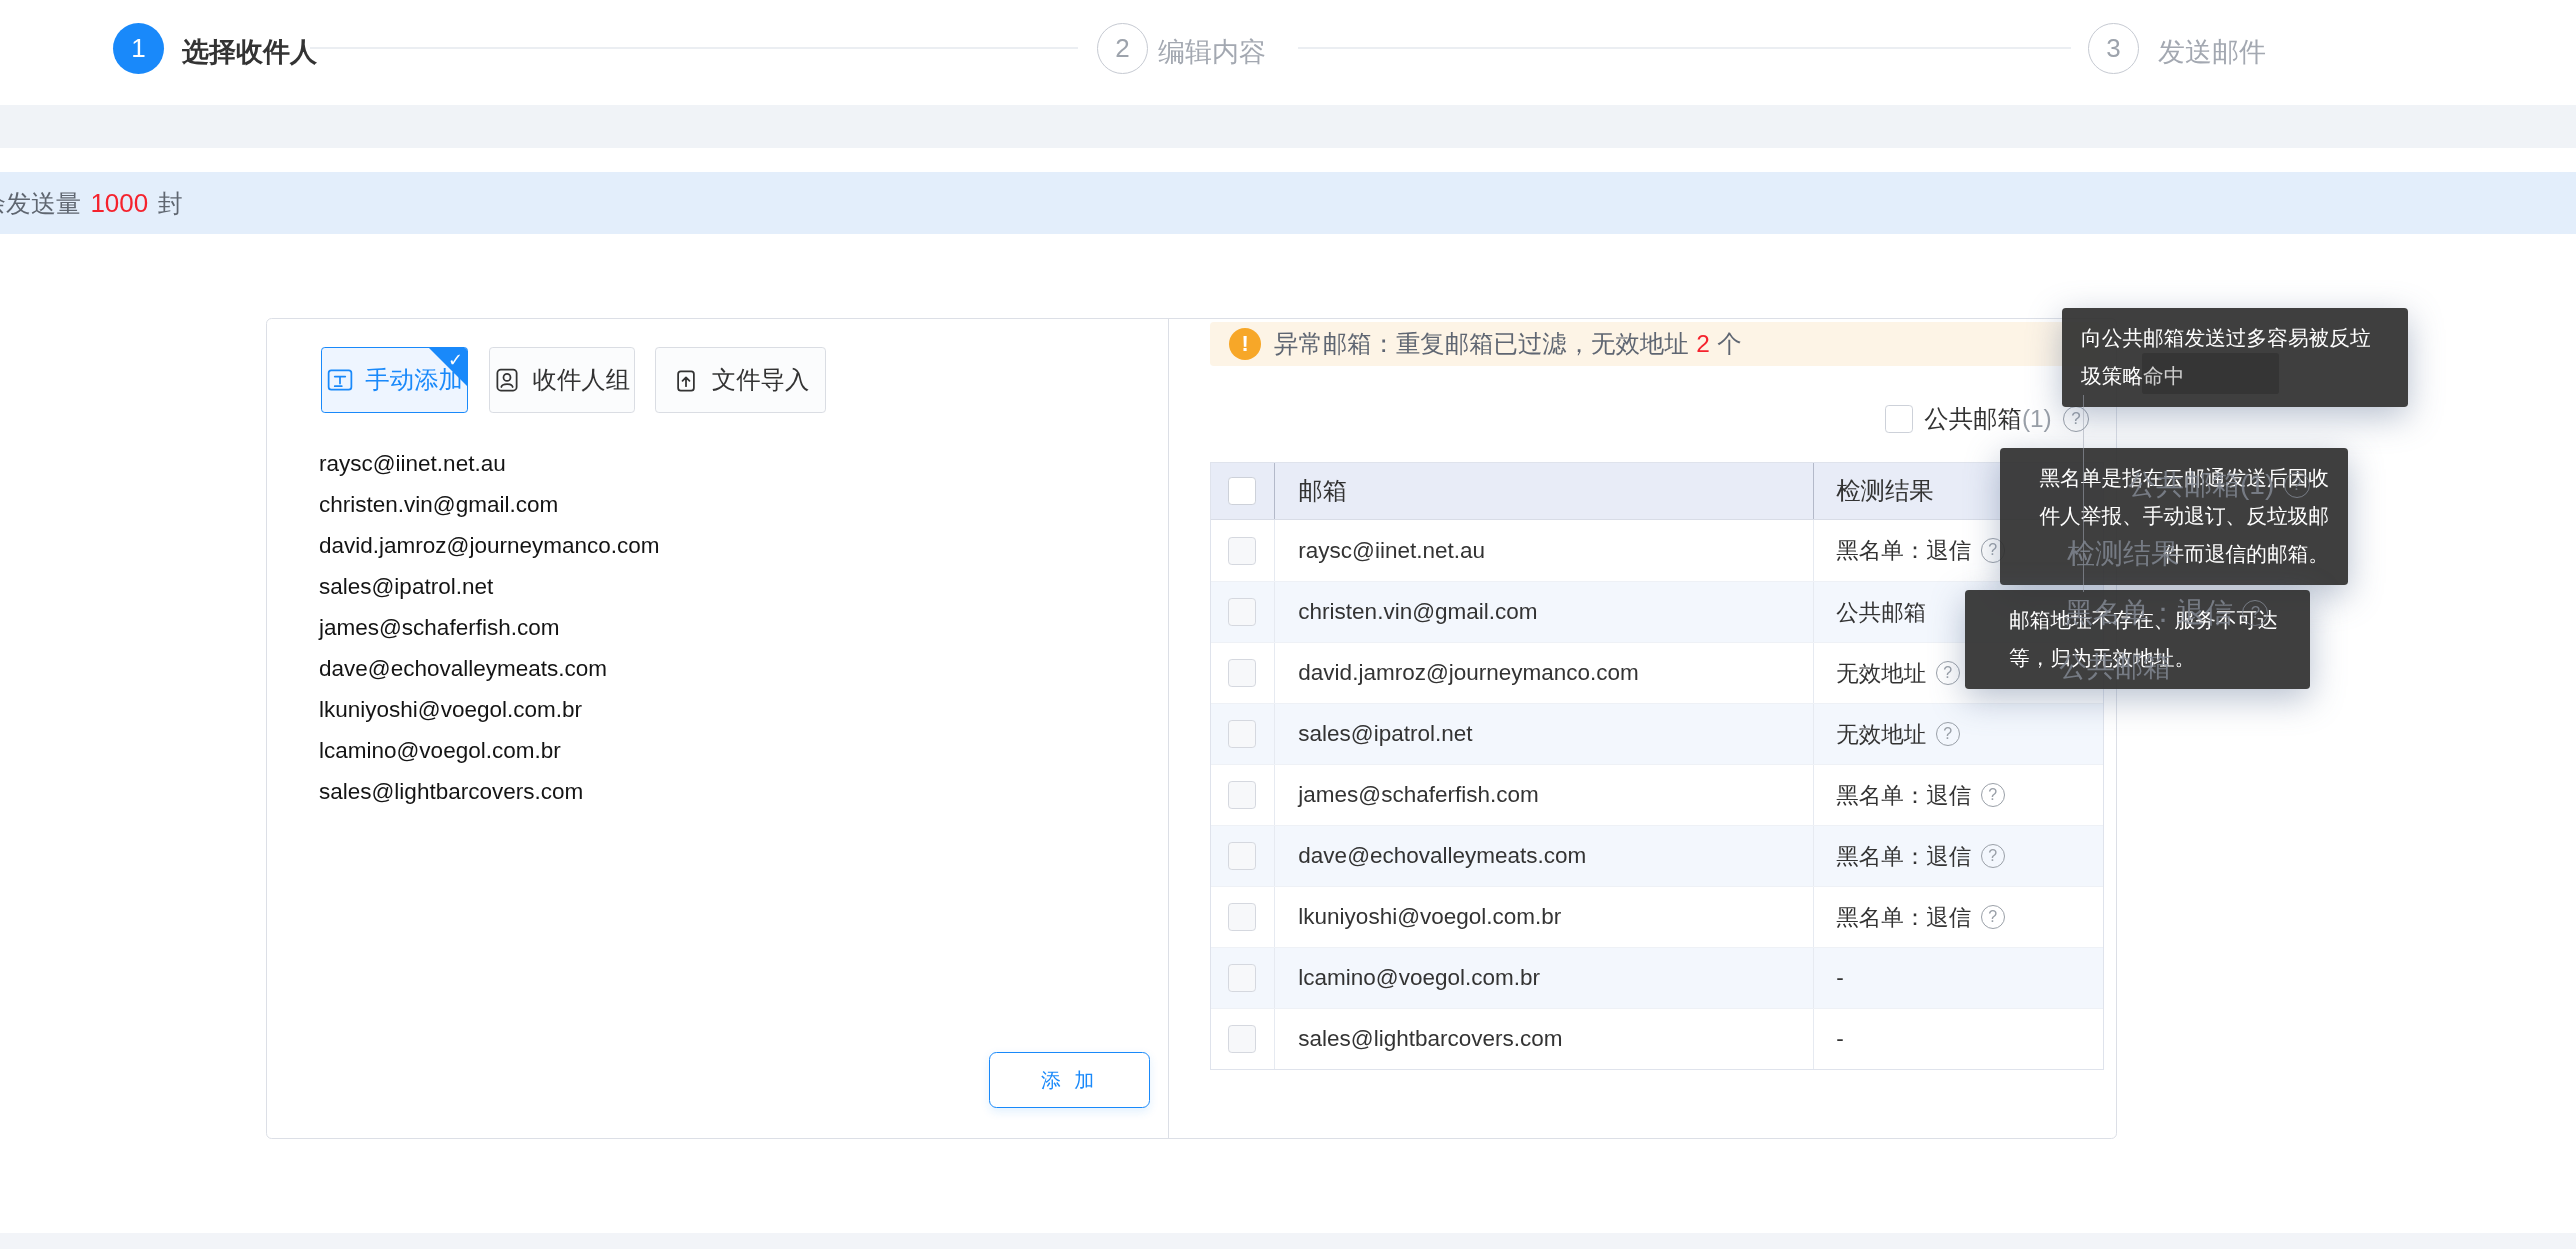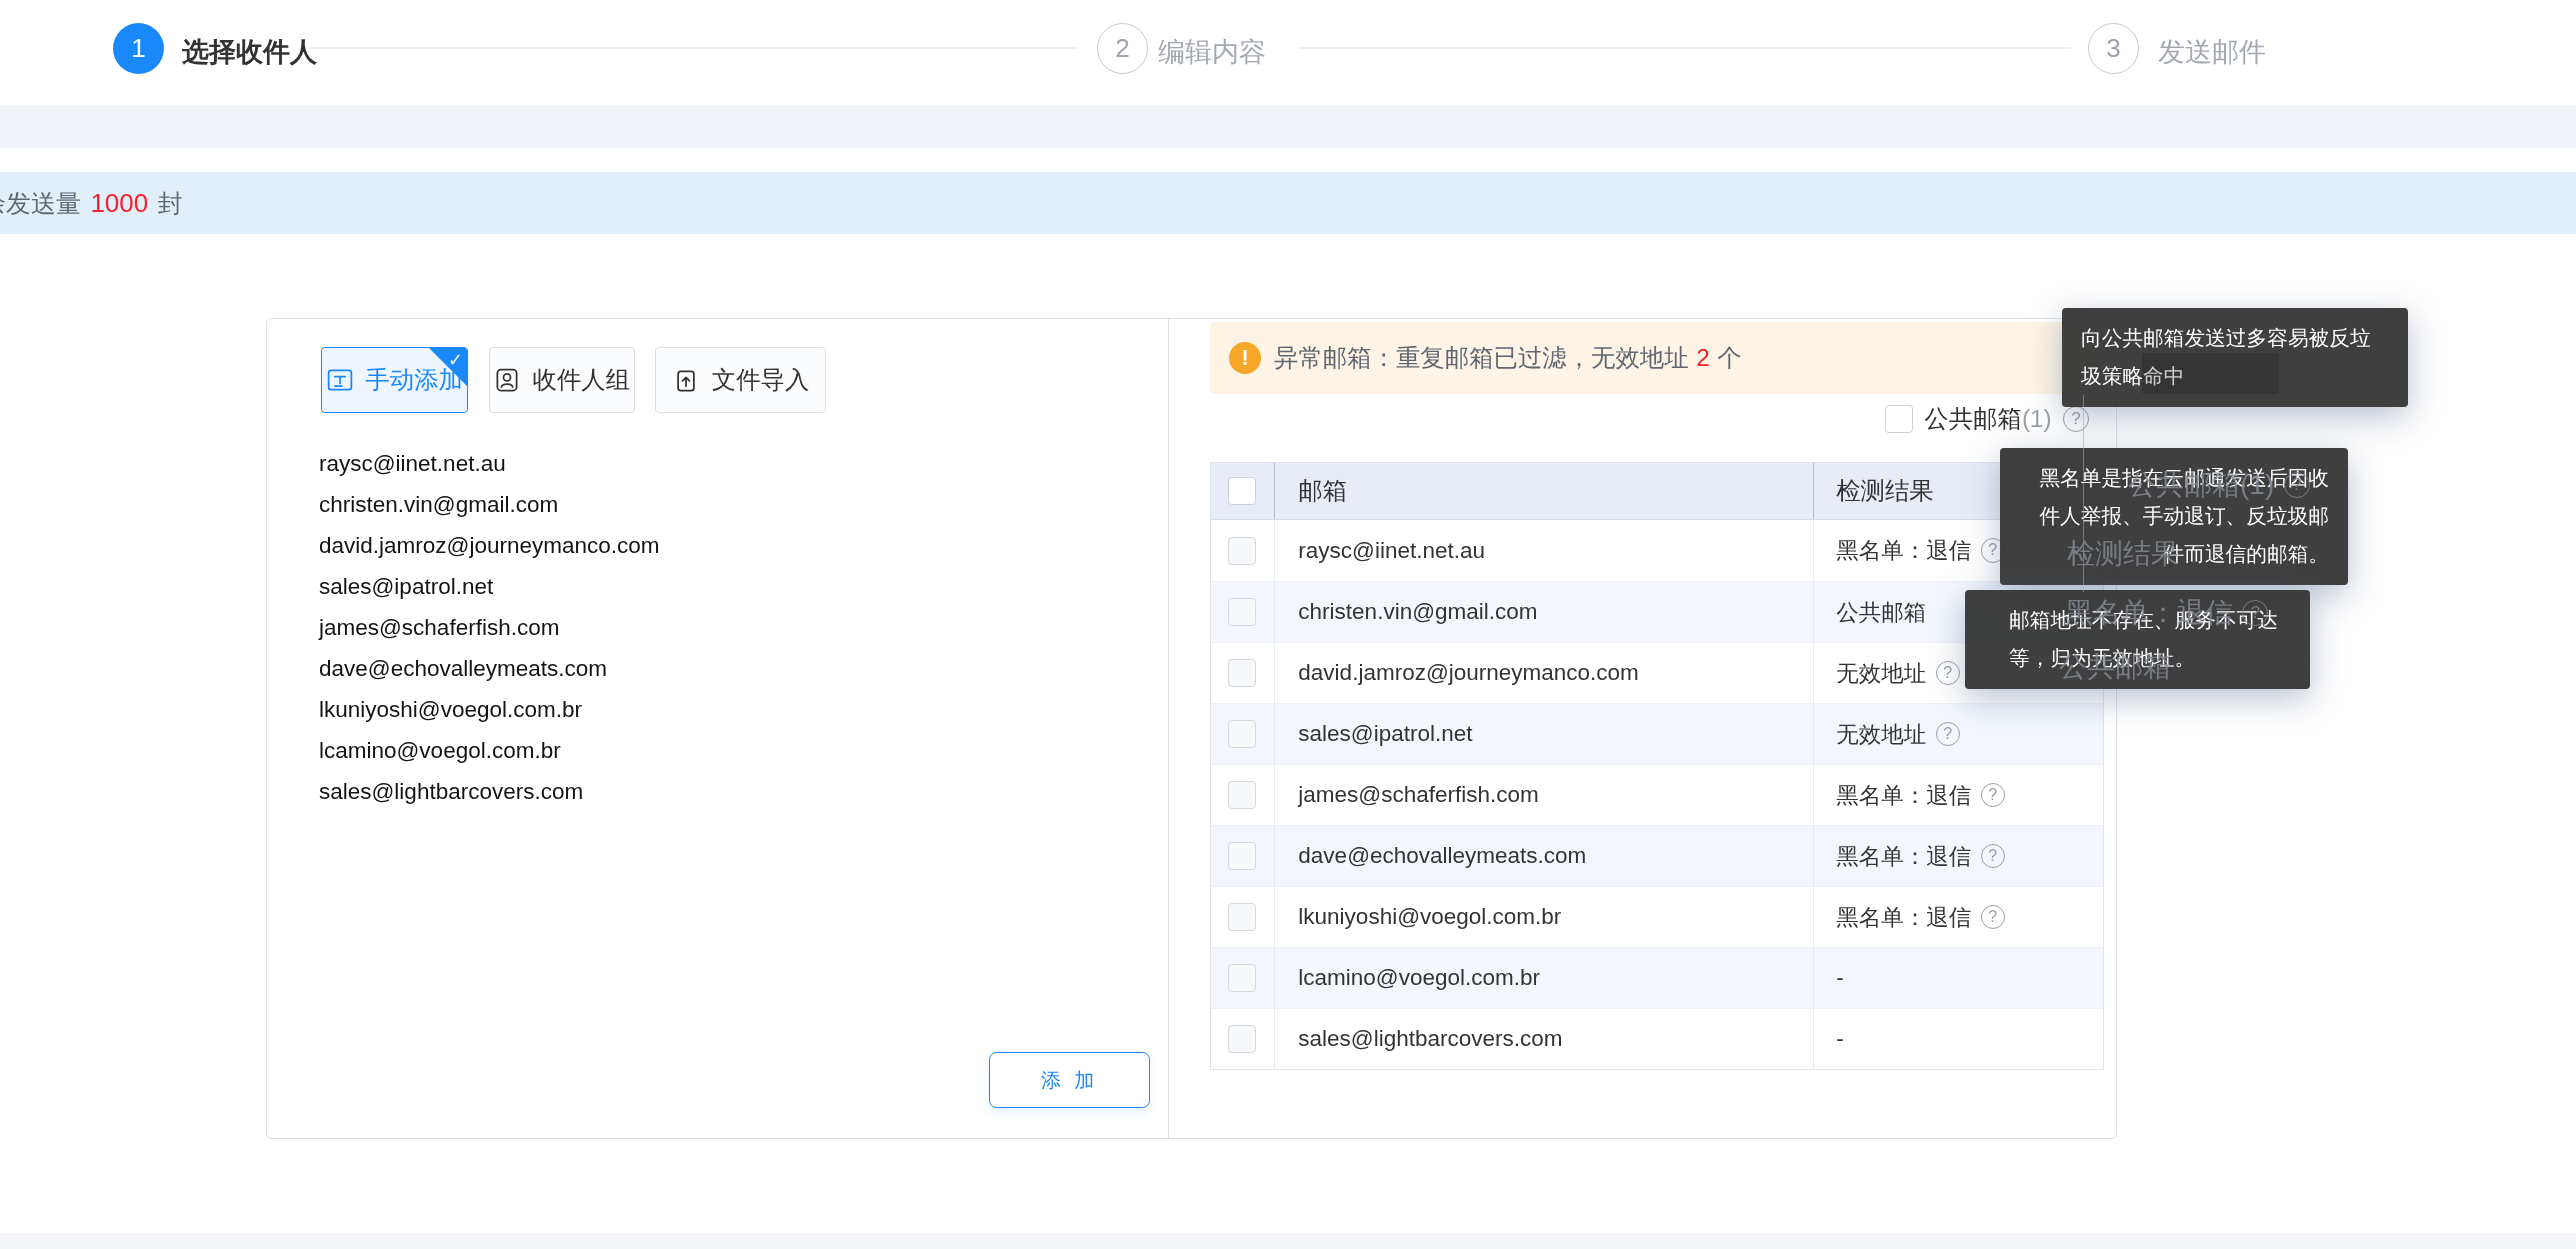--- a/index.html
+++ b/index.html
@@ -47,21 +47,21 @@
 
   .email-list { position:absolute; left:52px; top:124px; font-size:22.5px; color:#141414; line-height:41px; }
 
   .add-btn { position:absolute; left:722px; top:733px; width:161px; height:56px;
              border:1.9px solid #1989fa; border-radius:7.5px; background:#fff; color:#1989fa;
              font-size:20px; letter-spacing:3.8px; display:flex; align-items:center; justify-content:center;
              box-shadow:0 3.8px 9.4px rgba(25,137,250,0.12); cursor:pointer; }
 
   
   .right-sec { position:absolute; left:902px; top:0; width:949px; height:100%; }
-  .warn-bar { position:absolute; left:41px; top:2.8px; width:890px; height:72px; background:#fdf4e6;
+  .warn-bar { position:absolute; left:41px; top:2.8px; width:890px; height:44px; background:#fdf4e6;
               border-radius:3.8px; display:flex; align-items:center; padding-left:19px;
               font-size:24.4px; color:#5f6672; }
   .warn-icon { width:32px; height:32px; border-radius:50%; background:#f7a728; color:#fff;
                font-weight:bold; font-size:21.6px; display:flex; align-items:center; justify-content:center;
                margin-right:13px; flex:0 0 auto; }
   .warn-icon::before { content:"!"; }
   .warn-count { color:#f5222d; margin:0 7.5px; }
 
   .public-row { position:absolute; top:84px; right:29px; height:32px; display:flex; align-items:center;
                 gap:11.3px; font-size:24.4px; color:#333; }

